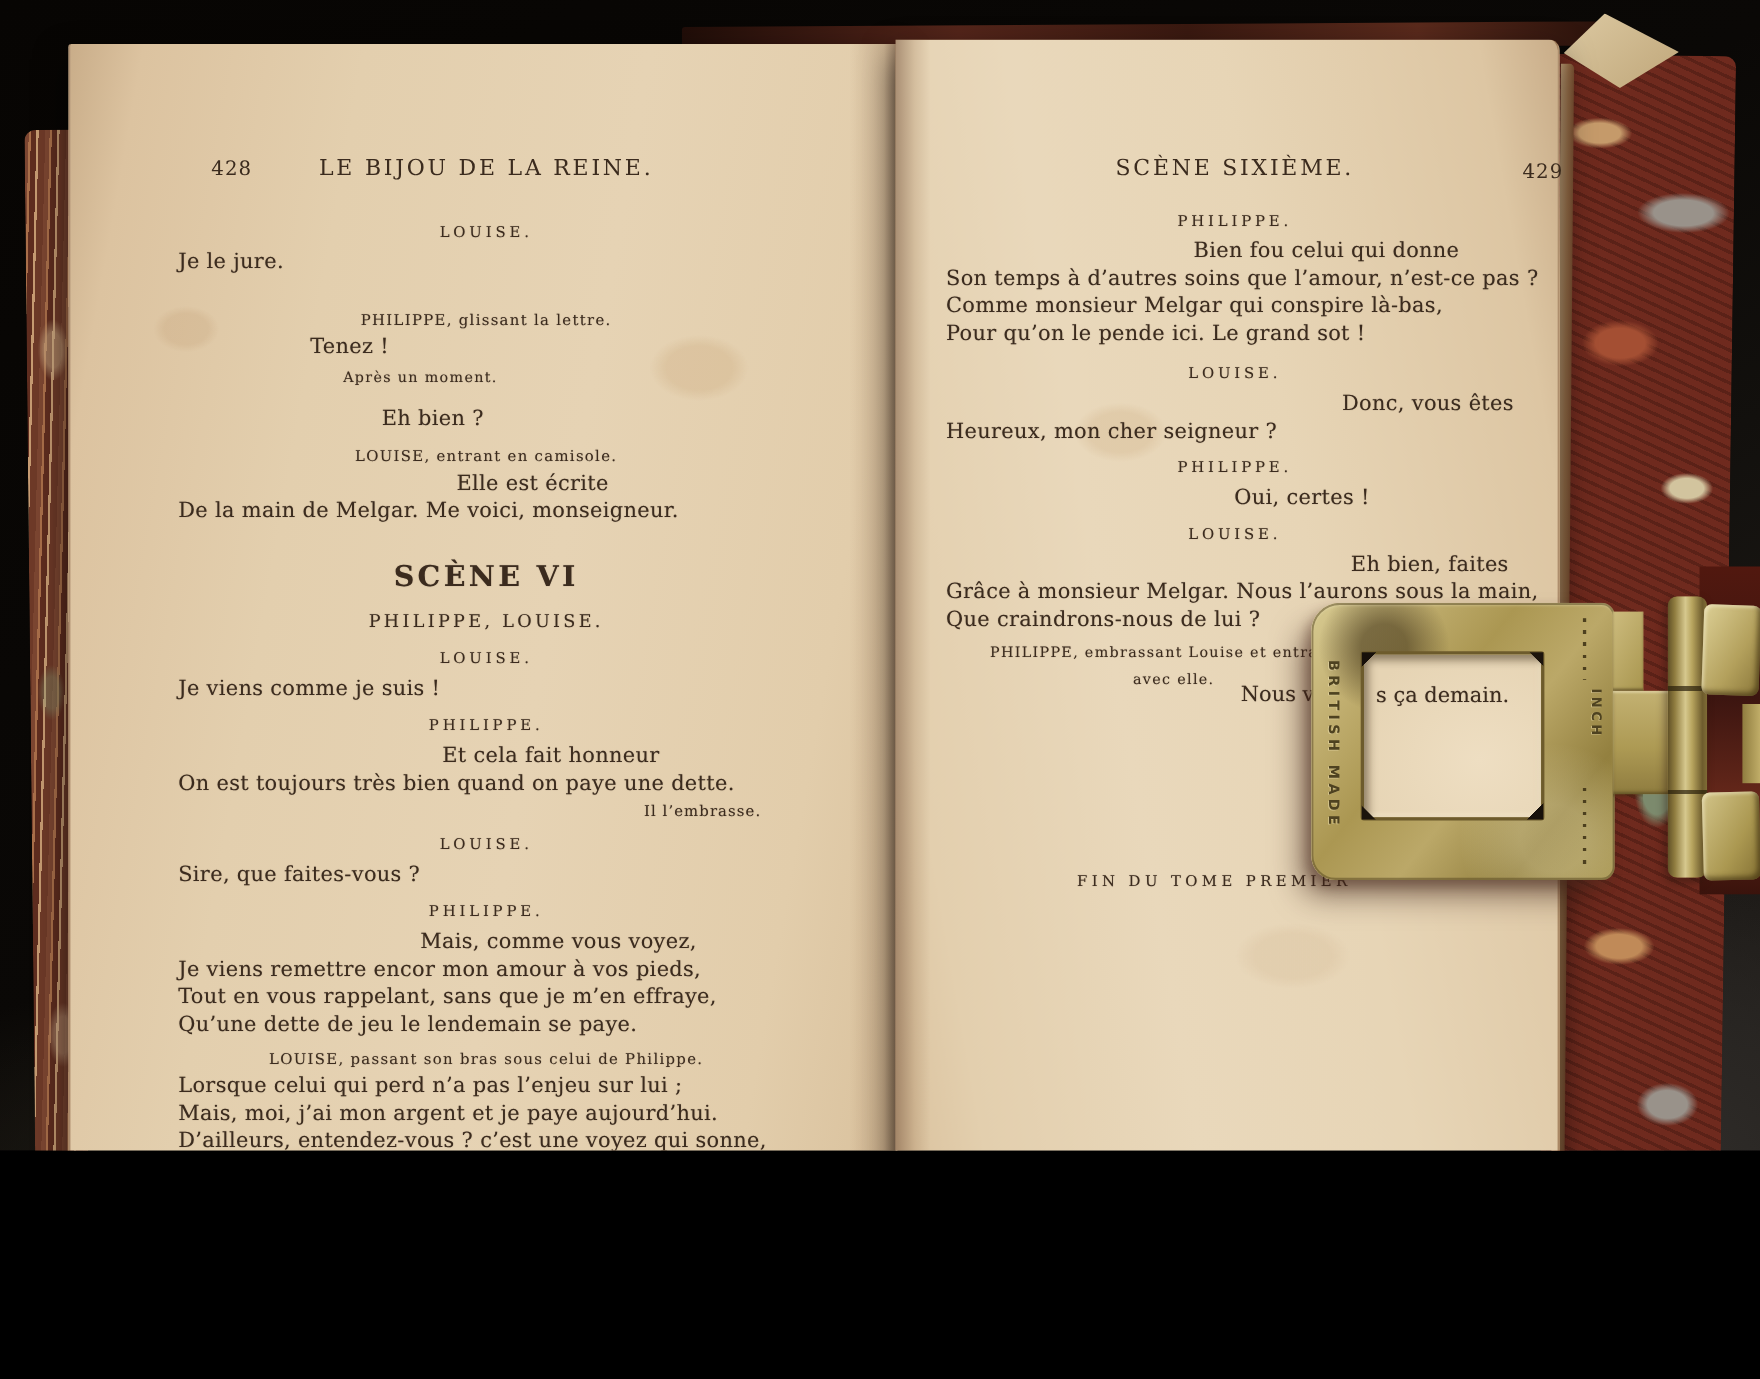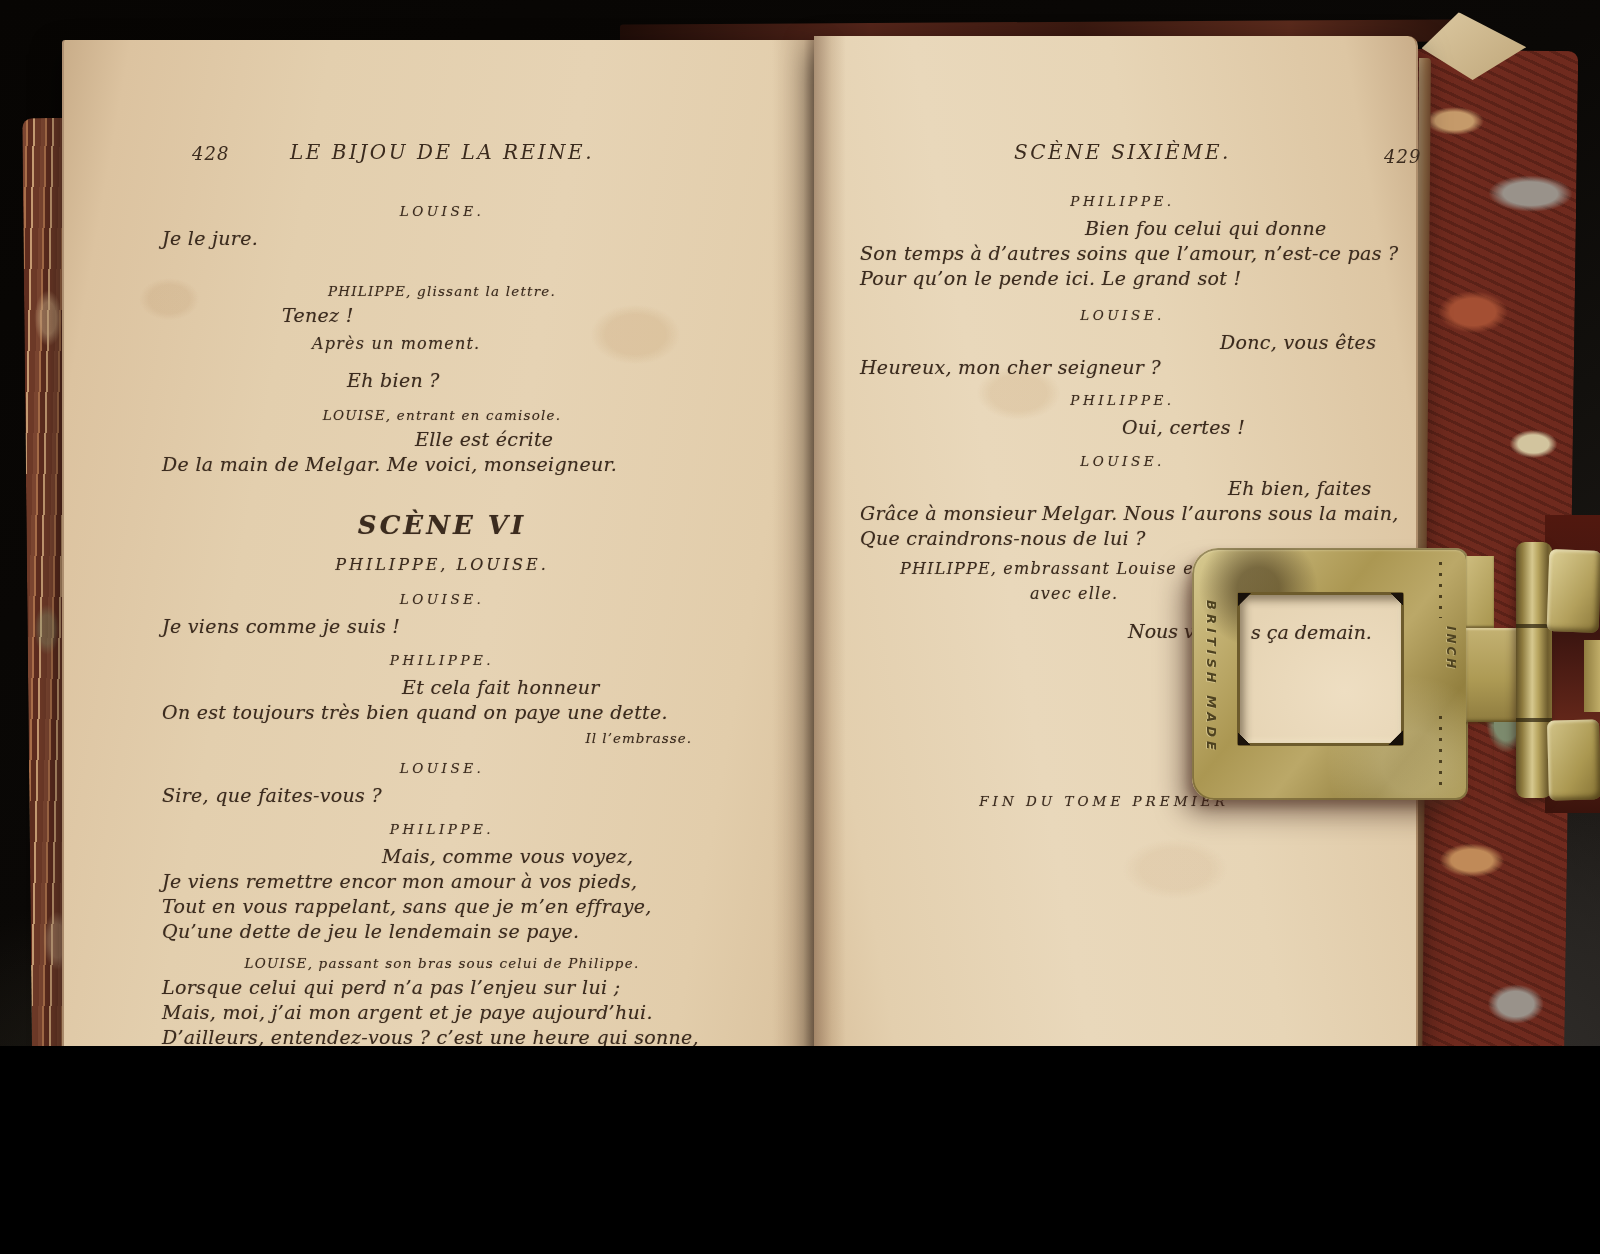--- a/index.html
+++ b/index.html
@@ -1,17 +1,17 @@
 <!DOCTYPE html>
 <html><head>
 <meta charset="utf-8">
 <style>
   html,body{margin:0;padding:0;background:#000;}
   .scene{position:relative;width:1600px;height:1046px;overflow:hidden;
-         font-family:"DejaVu Serif","Liberation Serif",serif;color:#3b2b1e;font-style:italic;}
+         font-family:"DejaVu Serif","Liberation Serif",serif;color:#3b2b1e;}
   
   .backdrop{position:absolute;inset:0;
     background:
       radial-gradient(ellipse 900px 420px at 78% 104%, #3a3734 0%, #2a2724 45%, rgba(20,18,16,0) 75%),
       radial-gradient(ellipse 700px 300px at 18% 104%, #232019 0%, rgba(20,18,16,0) 70%),
       linear-gradient(150deg,#070503 0%,#0a0806 48%,#12100d 66%,#1c1916 84%,#262320 100%);}
   
   .fore-edge{position:absolute;left:28px;top:118px;width:48px;height:1112px;border-radius:10px 0 0 14px;
     transform:rotate(-0.6deg);
     background:
@@ -76,21 +76,21 @@
   .header-right{position:absolute;left:46px;top:104px;width:525px;}
   .pagenum-right{left:524px;top:6px;}
   .text-col{position:absolute;}
   .text-col-left{left:98px;top:150px;width:560px;}
   .text-col-right{left:46px;top:144px;width:525px;}
   .line{white-space:nowrap;line-height:23.5px;
         text-shadow:0 0 1px rgba(59,43,30,.4);}
   .verse{font-size:19px;margin:1.5px 0;letter-spacing:.3px;}
   .speaker{font-size:13.5px;letter-spacing:3.5px;margin:13px 0 7px;text-align:center;line-height:17px;}
   .stage-center{font-size:13.5px;letter-spacing:1.2px;margin:8px 0 4px;text-align:center;line-height:17px;}
-  .stage-left{font-size:16px;letter-spacing:1.2px;margin:8px 0 2px;text-align:left;line-height:17px;}
+  .stage-left{font-size:13px;letter-spacing:1.2px;margin:8px 0 2px;text-align:left;line-height:17px;}
   .stage-right{font-size:13.5px;letter-spacing:1px;margin:6px 0 4px;text-align:right;line-height:17px;}
   .scene-heading{font-size:26px;letter-spacing:3px;font-weight:600;margin:34px 0 14px;text-align:center;line-height:31px;}
   .cast{font-size:16px;letter-spacing:3px;margin:0 0 6px;text-align:center;line-height:20px;}
   .covered-line{position:absolute;left:314px;top:584px;font-size:19px;white-space:nowrap;
         text-shadow:0 0 1px rgba(59,43,30,.4);}
   .fin{position:absolute;left:0;top:757px;width:100%;padding-right:22px;box-sizing:border-box;
        text-align:center;font-size:13.5px;letter-spacing:4px;text-shadow:0 0 1px rgba(59,43,30,.45);}
   
   .clasp-frame{position:absolute;left:1192px;top:548px;width:276px;height:252px;
     border-radius:26px 12px 12px 22px;
@@ -185,33 +185,34 @@
         <div class="line speaker">LOUISE.</div>
         <div class="line verse">Sire, que faites-vous ?</div>
         <div class="line speaker">PHILIPPE.</div>
         <div class="line verse" style="padding-left: 220px;">Mais, comme vous voyez,</div>
         <div class="line verse">Je viens remettre encor mon amour à vos pieds,</div>
         <div class="line verse">Tout en vous rappelant, sans que je m’en effraye,</div>
         <div class="line verse">Qu’une dette de jeu le lendemain se paye.</div>
         <div class="line stage-center" style="margin-top: 12px;">LOUISE, passant son bras sous celui de Philippe.</div>
         <div class="line verse">Lorsque celui qui perd n’a pas l’enjeu sur lui ;</div>
         <div class="line verse">Mais, moi, j’ai mon argent et je paye aujourd’hui.</div>
-        <div class="line verse">D’ailleurs, entendez-vous ? c’est une heure qui sonne,</div>
+        <div class="line verse">D’ailleurs, entendez-vous ? c’est une voyez qui sonne,</div>
       </div>
   </div>
 
   <div class="page page-right">
     <div class="header-right">
       <span class="runtitle">SCÈNE SIXIÈME.</span>
       <span class="pagenum pagenum-right">429</span>
     </div>
     <div class="text-col text-col-right" id="right-lines">
         <div class="line speaker">PHILIPPE.</div>
         <div class="line verse" style="padding-left: 225px;">Bien fou celui qui donne</div>
         <div class="line verse">Son temps à d’autres soins que l’amour, n’est-ce pas ?</div>
+        <div class="line verse">Comme monsieur Melgar qui conspire là-bas,</div>
         <div class="line verse">Pour qu’on le pende ici. Le grand sot !</div>
         <div class="line speaker" style="margin-top: 16px;">LOUISE.</div>
         <div class="line verse" style="padding-left: 360px;">Donc, vous êtes</div>
         <div class="line verse">Heureux, mon cher seigneur ?</div>
         <div class="line speaker">PHILIPPE.</div>
         <div class="line verse" style="padding-left: 262px;">Oui, certes !</div>
         <div class="line speaker">LOUISE.</div>
         <div class="line verse" style="padding-left: 368px;">Eh bien, faites</div>
         <div class="line verse">Grâce à monsieur Melgar. Nous l’aurons sous la main,</div>
         <div class="line verse">Que craindrons-nous de lui ?</div>

